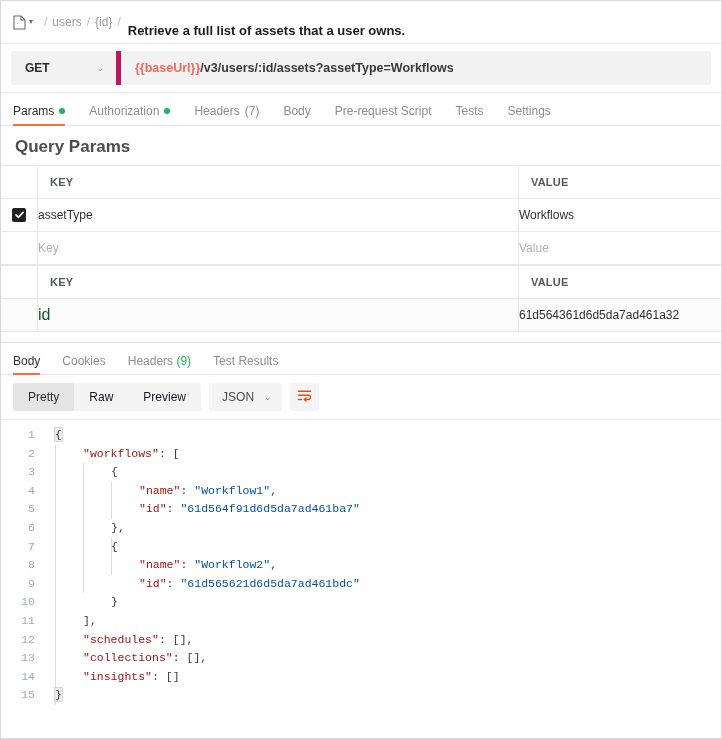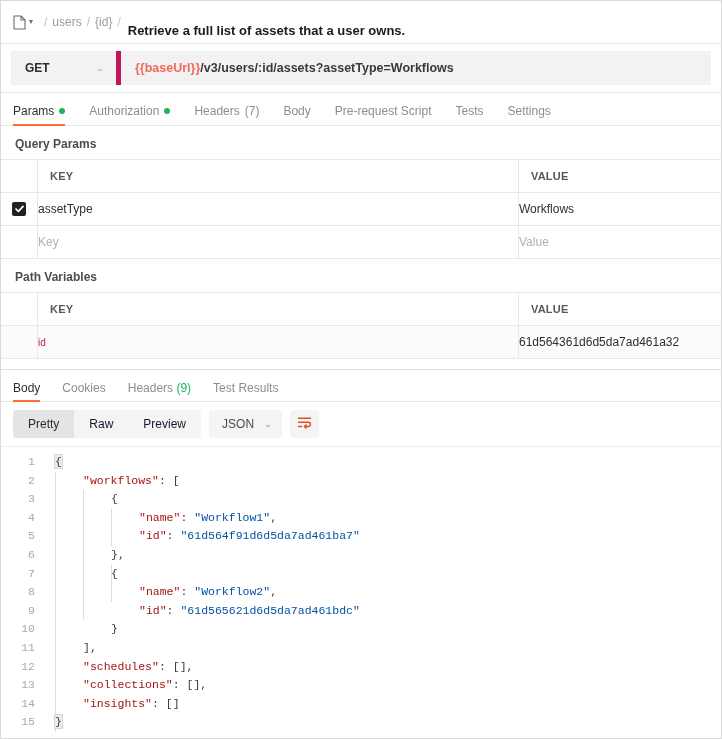--- a/index.html
+++ b/index.html
@@ -148,21 +148,21 @@
   .dot-green {
     width: 6px; height: 6px;
     border-radius: 50%;
     background: #1bb55c;
     display: inline-block;
   }
   .count-muted { color: #8d8d8d; }
 
   
   .section-label {
-    font-size: 12px;
+    font-size: 17px;
     font-weight: bold;
     color: #4d4d4d;
     padding: 11px 14px 8px 14px;
   }
   .ptable {
     width: 100%;
     border-collapse: collapse;
     table-layout: fixed;
   }
   .ptable tr { height: 33px; }
@@ -180,21 +180,21 @@
   .cell-pad  { padding-left: 12px; }
   .hdr-text {
     font-size: 11px;
     font-weight: bold;
     color: #55585c;
     letter-spacing: 0.2px;
     padding-left: 12px;
   }
   .cell-text { font-size: 12px; color: #2e2f2f; }
   .cell-muted { font-size: 12px; color: #b0b0b0; }
-  .cell-dim  { font-size: 10px; color: #be185d; }
+  .cell-dim  { font-size: 16px; color: #14532d; }
   .row-alt { background: #fbfbfb; }
   .checkbox {
     width: 14px; height: 14px;
     margin-left: 11px;
     border-radius: 2px;
     background: #212121;
     display: flex;
     align-items: center;
     justify-content: center;
     cursor: pointer;
@@ -427,21 +427,20 @@
       <td class="cell-pad"><span class="cell-text">Workflows</span></td>
     </tr>
     <tr>
       <td class="col-check"></td>
       <td class="col-key cell-pad"><span class="cell-muted">Key</span></td>
       <td class="cell-pad"><span class="cell-muted">Value</span></td>
     </tr>
   </tbody>
     </table>
 
-  <div class="section-label">Path Variables</div>
   <table class="ptable">
     <tbody>
         <tr>
       <th class="col-check"></th>
       <th class="col-key">
             <div class="hdr-text">KEY</div>
           </th>
       <th>
             <div class="hdr-text">VALUE</div>
           </th>

